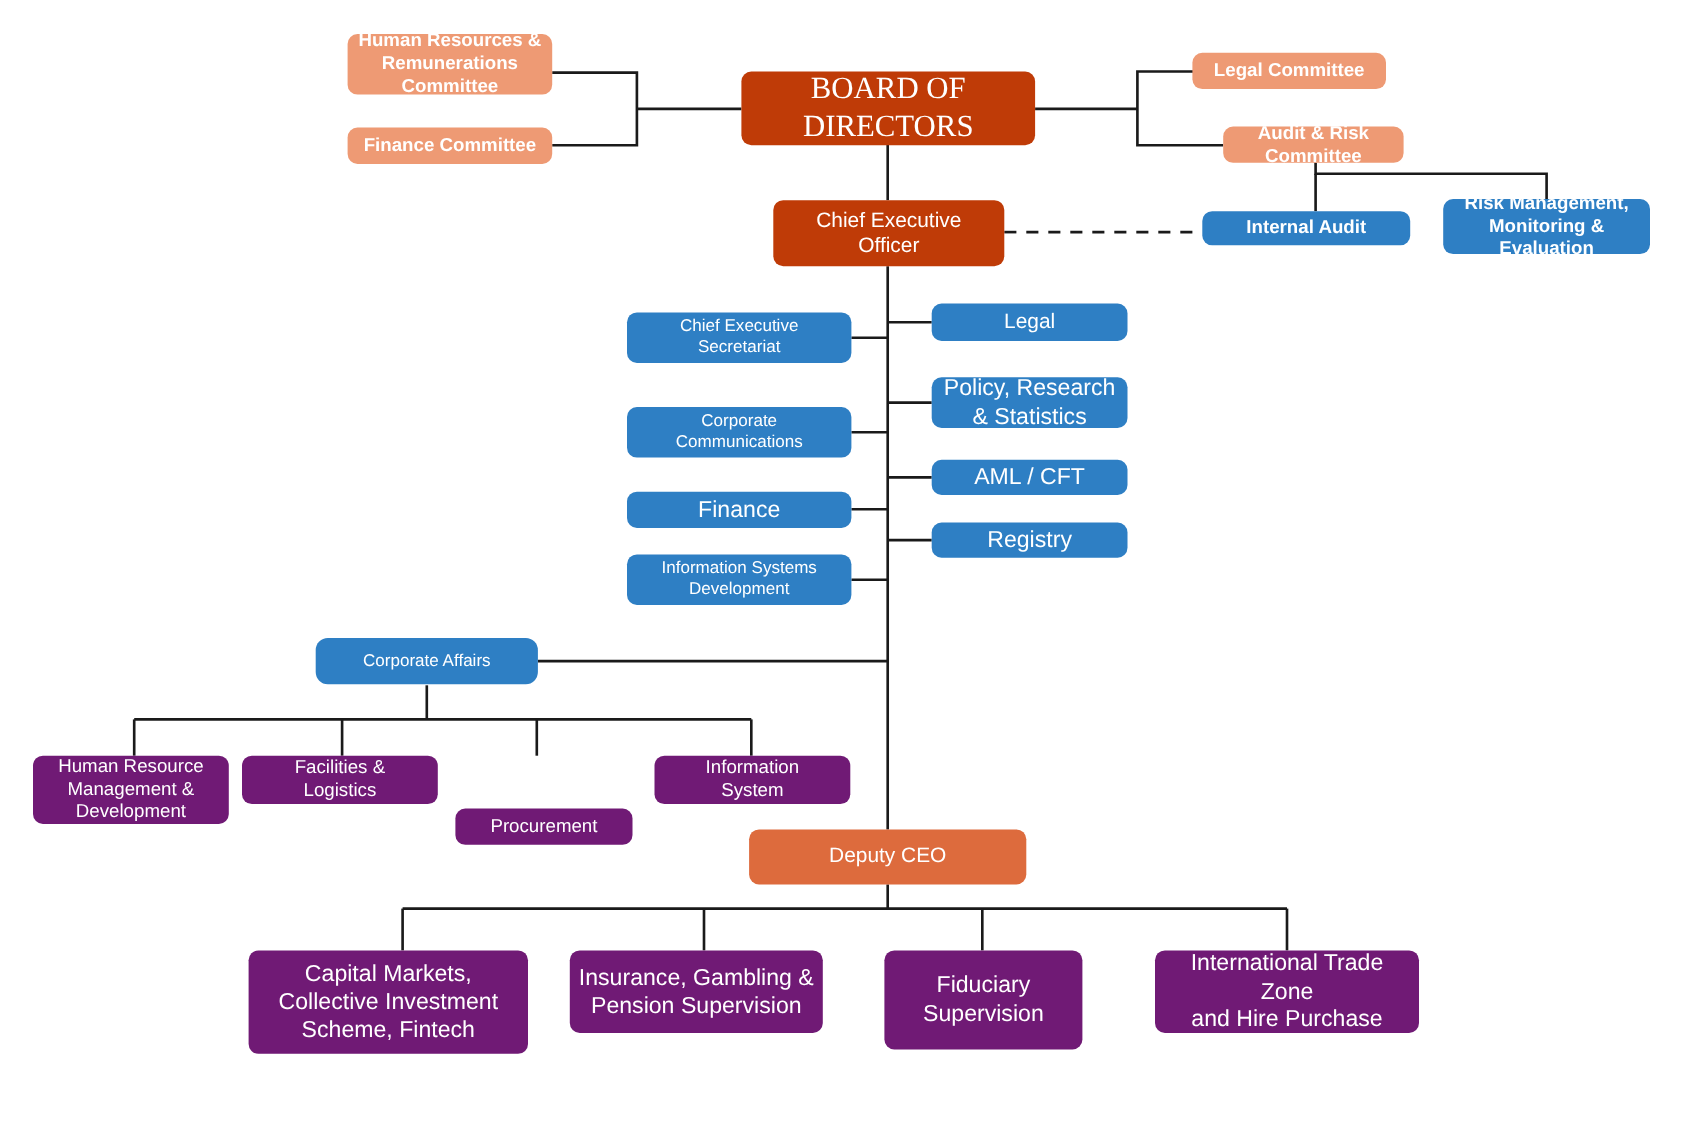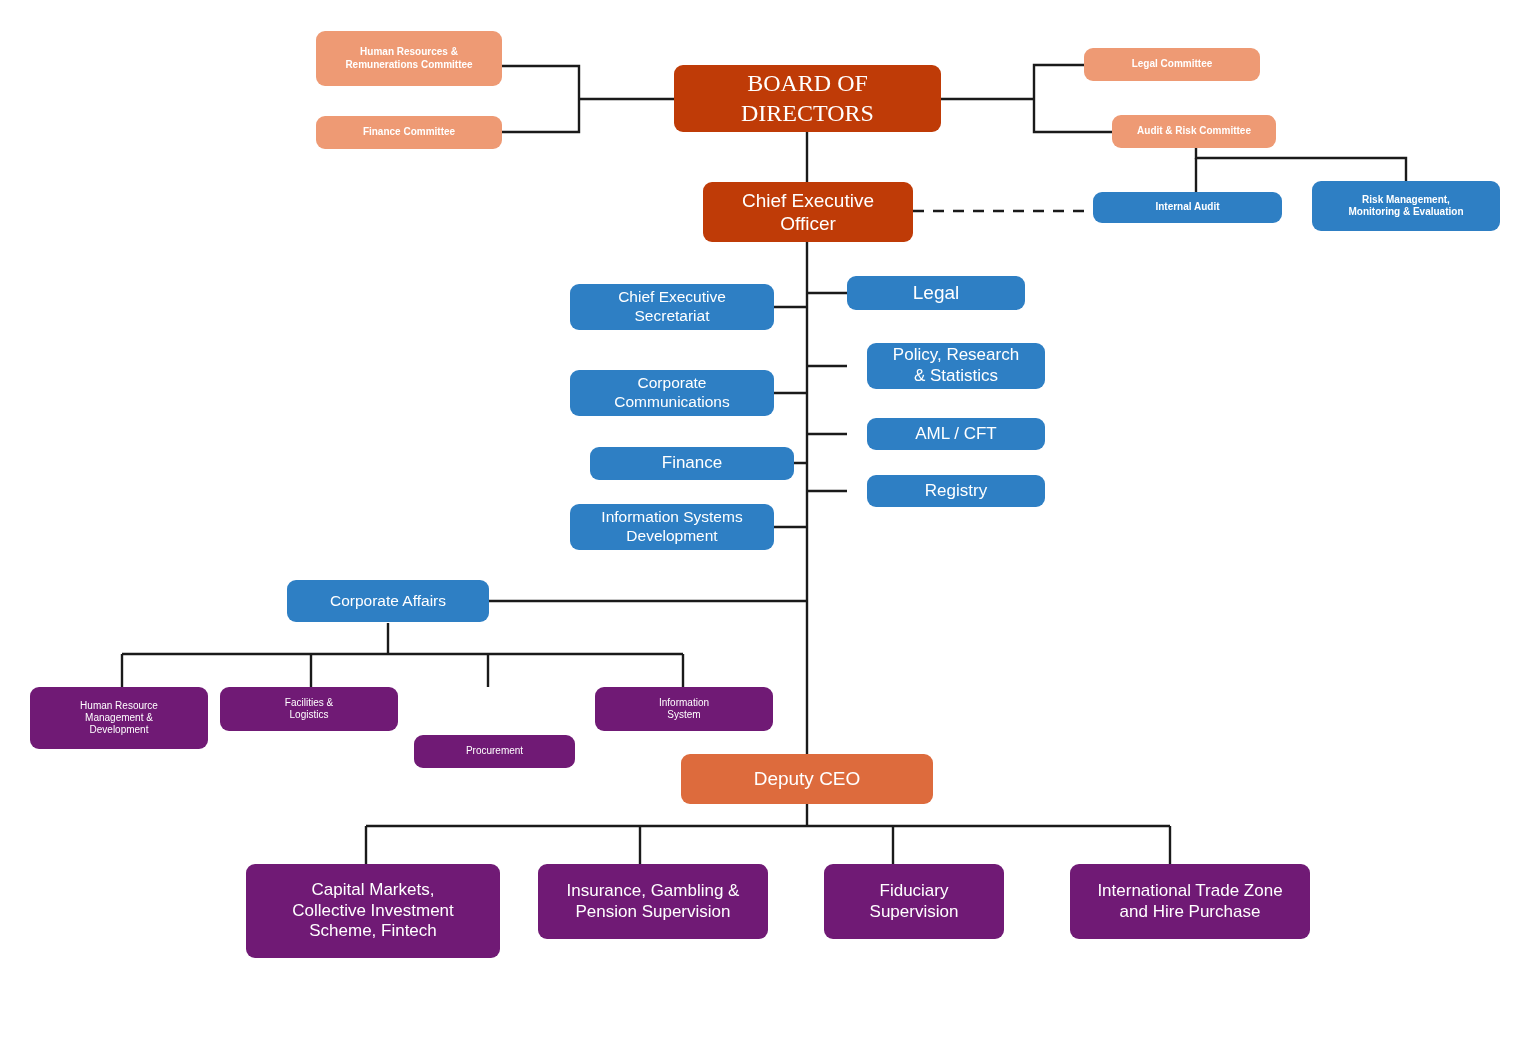--- a/index.html
+++ b/index.html
@@ -29,25 +29,25 @@
   .c-deputy  { background:#DD6B3D; }
   .c-salmon  { background:#EE9A74; }
   .c-blue    { background:#2E7FC4; }
   .c-lblue   { background:#701a75; }
 
   
   .f-serif   { font-family:"Liberation Serif", serif; }
   .f-sans    { font-family:"Liberation Sans", sans-serif; }
   .f-bold    { font-weight:bold; }
 
-  .s-22 { font-size:24px; }
+  .s-22 { font-size:28px; }
   .s-19 { font-size:19px; }
-  .s-17 { font-size:17px;margin-left:20px; }
+  .s-17 { font-size:21px; }
   .s-155{ font-size:15.5px; }
-  .s-14 { font-size:10px; }
+  .s-14 { font-size:17px; }
 </style>
 </head>
 <body>
 
 <div id="chart-canvas">
 
   <svg id="connectors" viewBox="0 0 1531 1038">
     <g stroke="#1a1a1a" stroke-width="2.4" fill="none" stroke-linecap="butt">
 
       <path d="M 502 66 L 579 66 L 579 132 L 502 132"></path>
@@ -171,21 +171,21 @@
   </div>
 
   <div class="node c-blue f-sans s-17" style="left:847px;top:418px;width:178px;height:32px;">
     <span class="lbl">AML / CFT</span>
   </div>
 
   <div class="node c-blue f-sans s-17" style="left:847px;top:475px;width:178px;height:32px;">
     <span class="lbl">Registry</span>
   </div>
 
-  <div class="node c-blue f-sans s-155" style="left:287px;top:580px;width:202px;height:42px;">
+  <div class="node c-blue f-sans s-155" style="left:287px;top:580px;width:202px;height:42px;border-radius:11px;">
     <span class="lbl">Corporate Affairs</span>
   </div>
 
   <div class="node c-lblue f-sans s-14" style="left:30px;top:687px;width:178px;height:62px;">
     <span class="lbl">
       <span>Human Resource</span><br>
       <span>Management &amp;</span><br>
       <span>Development</span>
     </span>
   </div>
@@ -220,21 +220,21 @@
     </span>
   </div>
 
   <div class="node c-lblue f-sans s-17" style="left:518px;top:864px;width:230px;height:75px;">
     <span class="lbl">
       <span>Insurance, Gambling &amp;</span><br>
       <span>Pension Supervision</span>
     </span>
   </div>
 
-  <div class="node c-lblue f-sans s-17" style="left:804px;top:864px;width:180px;height:75px;justify-content:center;">
+  <div class="node c-lblue f-sans s-17" style="left:804px;top:864px;width:180px;height:90px;justify-content:center;">
     <span class="lbl">
       <span>Fiduciary</span><br>
       <span>Supervision</span>
     </span>
   </div>
 
   <div class="node c-lblue f-sans s-17" style="left:1050px;top:864px;width:240px;height:75px;">
     <span class="lbl">
       <span>International Trade Zone</span><br>
       <span>and Hire Purchase</span>

